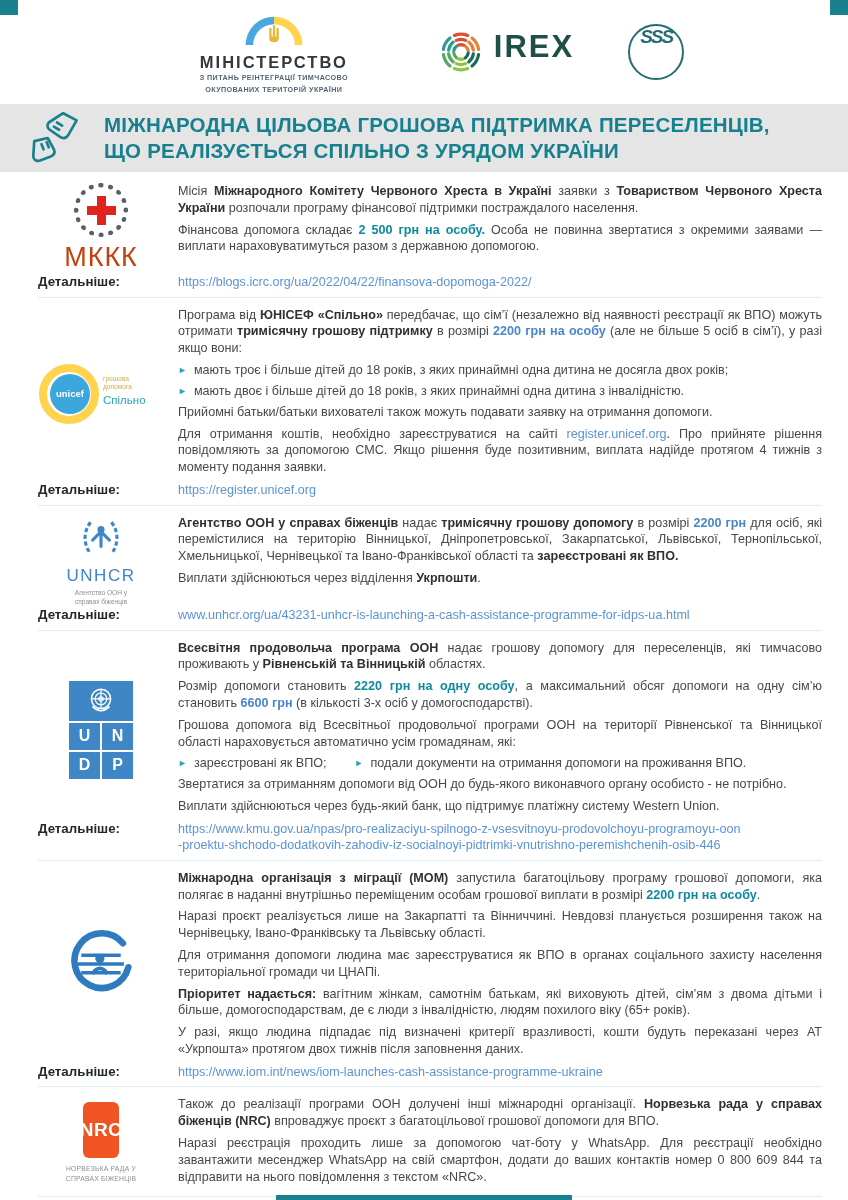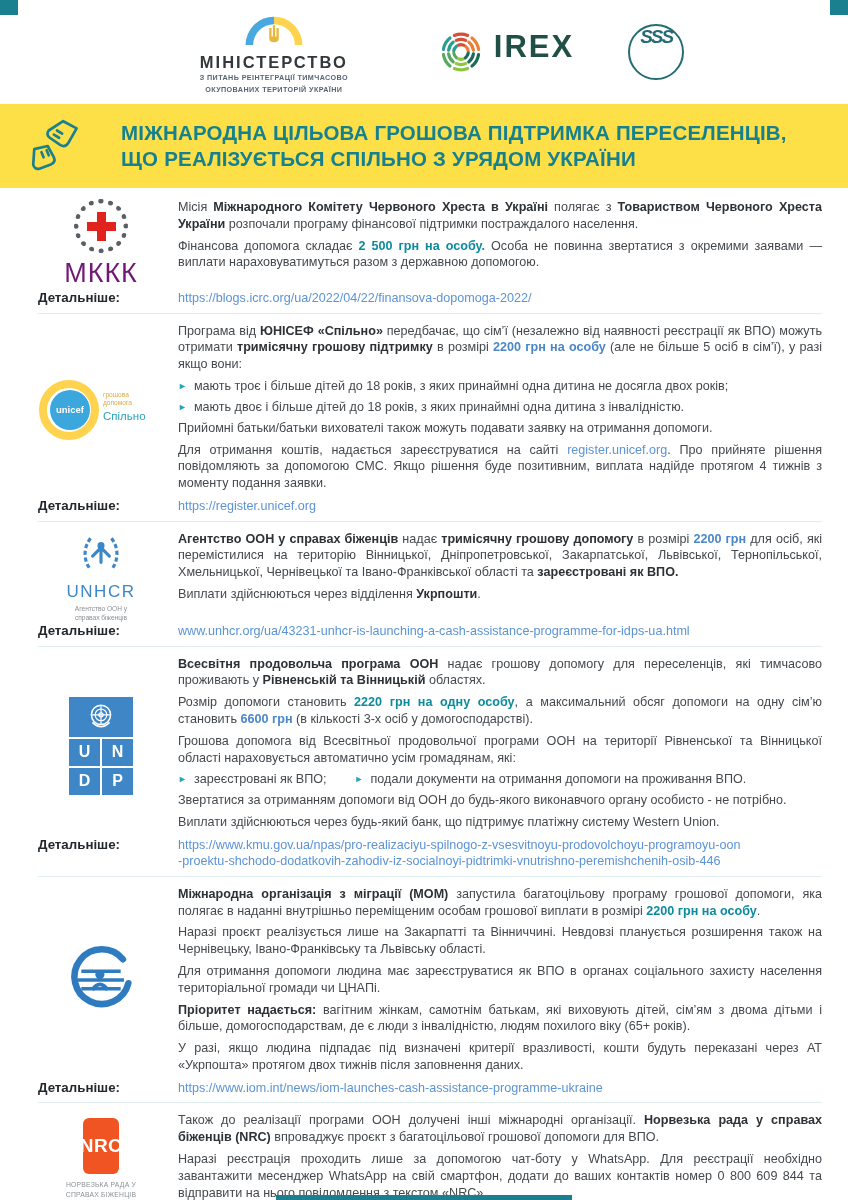--- a/index.html
+++ b/index.html
@@ -18,21 +18,21 @@
   .ministry { text-align: center; width: 220px; }
   .min-name { font-size: 16.5px; font-weight: bold; color: #33383c; letter-spacing: 2px; margin-top: 2px; }
   .min-sub { font-size: 7.2px; font-weight: bold; color: #566573; letter-spacing: .4px; line-height: 1.55; }
   .irex { display: flex; align-items: flex-start; gap: 10px; }
   .irex-name { font-size: 31px; font-weight: bold; color: #1f4f46; letter-spacing: 2px; }
   .sss-circle { width: 56px; height: 56px; border: 2.5px solid #256d74; border-radius: 50%;
     display: flex; align-items: flex-start; justify-content: center; }
   .sss-text { font-size: 19px; font-weight: bold; font-style: italic; color: #256d74; letter-spacing: -2px; }
 
   
-  .banner { background: #fde047; height: 84px; display: flex; align-items: center; padding: 0 26px; gap: 33px; }
+  .banner { background: #e5e5e5; height: 68px; display: flex; align-items: center; padding: 0 26px; gap: 16px; }
   .banner-title { color: #17808e; font-weight: bold; font-size: 20.5px; line-height: 1.27; letter-spacing: .2px; }
 
   
   #sections { padding: 2px 26px 0 38px; }
   .sec { padding: 9px 0 6px; border-bottom: 1px solid #e0eef0; }
   .main-row { display: flex; gap: 14px; }
   .logo-col { flex: 0 0 126px; display: flex; flex-direction: column; align-items: center; justify-content: center; }
   .text-col { flex: 1; min-width: 0; }
   .para { font-size: 12.6px; line-height: 16.8px; margin-bottom: 5px; text-align: justify; }
   .sg.b { font-weight: bold; color: #2d3237; }
@@ -45,21 +45,21 @@
   .bullet-row .bullet { margin-bottom: 0; }
   .details-row { display: flex; margin-top: 1px; }
   .details-label { flex: 0 0 140px; font-weight: bold; font-size: 13.3px; color: #23282d; line-height: 16.5px; }
   .lnk { color: #5b93d5; font-size: 12.6px; line-height: 16.5px; text-decoration: none; word-break: break-all; }
 
   
   .icrc-emblem { width: 54px; height: 54px; border-radius: 50%; border: 5px dotted #5a5f63; position: relative; }
   .icrc-v, .icrc-h { position: absolute; background: #e0231c; }
   .icrc-v { width: 9px; height: 29px; left: 17.5px; top: 7.5px; }
   .icrc-h { width: 29px; height: 9px; left: 7.5px; top: 17.5px; }
-  .icrc-name { font-size: 27px; color: #701a75; letter-spacing: 1px; margin-top: 5px; }
+  .icrc-name { font-size: 27px; color: #c2410c; letter-spacing: 1px; margin-top: 5px; }
   .unicef { position: relative; width: 124px; height: 66px; }
   .u-ring { position: absolute; left: 0; top: 3px; width: 60px; height: 60px; border-radius: 50%; border: 8px solid #ffd34d; }
   .u-blue { position: absolute; left: 11px; top: 13px; width: 40px; height: 40px; border-radius: 50%;
     background: #3ba7dd; color: #fff; font-size: 9.5px; font-weight: bold; display: flex; align-items: center; justify-content: center; }
   .u-caps { position: absolute; left: 64px; top: 14px; }
   .u-cap1 { font-size: 6.6px; color: #d9ad45; width: 42px; line-height: 1.3; }
   .u-cap2 { font-size: 11.5px; color: #2aa5b8; margin-top: 2px; }
   .unhcr { text-align: center; }
   .unhcr-name { font-size: 17px; font-weight: normal; color: #3b87c8; letter-spacing: 1.5px; margin-top: 1px; }
   .unhcr-cap { font-size: 6.6px; color: #8a9094; line-height: 1.4; margin-top: 2px; }
@@ -139,21 +139,21 @@
        <div class="logo-col">
           <div style="text-align:center">
       <div class="icrc-emblem" style="margin:0 auto">
               <span class="icrc-v"></span>
               <span class="icrc-h"></span>
             </div>
       <div class="icrc-name">МККК</div>
           </div>
         </div>
        <div class="text-col">
-          <p class="para"><span class="sg">Місія </span><span class="sg b">Міжнародного Комітету Червоного Хреста в Україні</span><span class="sg"> полягає з </span><span class="sg b">Товариством Червоного Хреста України</span><span class="sg"> розпочали програму фінансової підтримки постраждалого населення.</span></p>
+          <p class="para"><span class="sg">Місія </span><span class="sg b">Міжнародного Комітету Червоного Хреста в Україні</span><span class="sg"> заявки з </span><span class="sg b">Товариством Червоного Хреста України</span><span class="sg"> розпочали програму фінансової підтримки постраждалого населення.</span></p>
           <p class="para"><span class="sg">Фінансова допомога складає </span><span class="sg t">2 500 грн на особу.</span><span class="sg"> Особа не повинна звертатися з окремими заявами — виплати нараховуватимуться разом з державною допомогою.</span></p>
         </div>
      </div>
      <div class="details-row">
        <span class="details-label">Детальніше:</span>
        <a class="lnk" href="#">https://blogs.icrc.org/ua/2022/04/22/finansova-dopomoga-2022/</a>
      </div>
     </section>
     <section class="sec">
       <div class="main-row">
@@ -171,21 +171,21 @@
           <p class="para"><span class="sg">Програма від </span><span class="sg b">ЮНІСЕФ «Спільно»</span><span class="sg"> передбачає, що сім’ї (незалежно від наявності реєстрації як ВПО) можуть отримати </span><span class="sg b">тримісячну грошову підтримку</span><span class="sg"> в розмірі </span><span class="sg u">2200 грн на особу</span><span class="sg"> (але не більше 5 осіб в сім’ї), у разі якщо вони:</span></p>
           <div class="bullet">
             <span class="arr">►</span>
             <span><span class="sg">мають троє і більше дітей до 18 років, з яких принаймні одна дитина не досягла двох років;</span></span>
           </div>
           <div class="bullet">
             <span class="arr">►</span>
             <span><span class="sg">мають двоє і більше дітей до 18 років, з яких принаймні одна дитина з інвалідністю.</span></span>
           </div>
           <p class="para"><span class="sg">Прийомні батьки/батьки вихователі також можуть подавати заявку на отримання допомоги.</span></p>
-          <p class="para"><span class="sg">Для отримання коштів, надається зареєструватися на сайті </span><span class="sg l">register.unicef.org</span><span class="sg">. Про прийняте рішення повідомляють за допомогою СМС. Якщо рішення буде позитивним, виплата надійде протягом 4 тижнів з моменту подання заявки.</span></p>
+          <p class="para"><span class="sg">Для отримання коштів, необхідно зареєструватися на сайті </span><span class="sg l">register.unicef.org</span><span class="sg">. Про прийняте рішення повідомляють за допомогою СМС. Якщо рішення буде позитивним, виплата надійде протягом 4 тижнів з моменту подання заявки.</span></p>
         </div>
      </div>
      <div class="details-row">
        <span class="details-label">Детальніше:</span>
        <a class="lnk" href="#">https://register.unicef.org</a>
      </div>
     </section>
     <section class="sec">
       <div class="main-row">
        <div class="logo-col">

